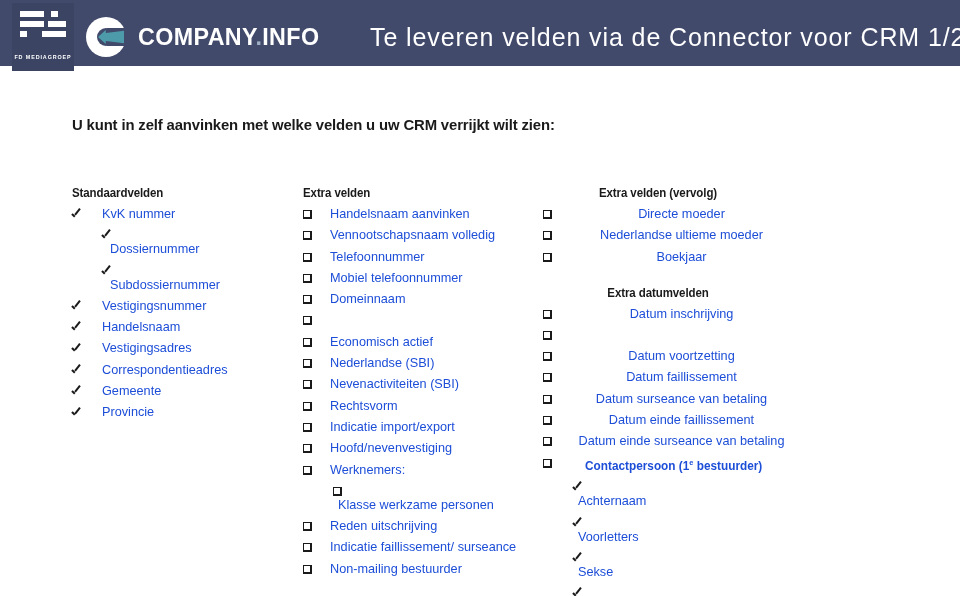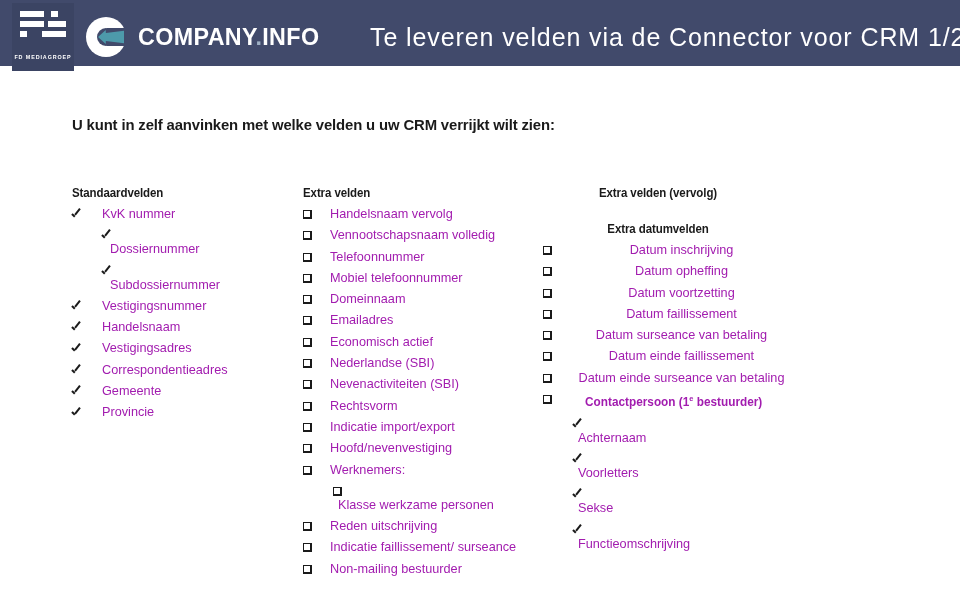--- a/index.html
+++ b/index.html
@@ -89,21 +89,21 @@
   .col-head{
     font-size:12.5px;font-weight:bold;color:#1a1a1a;
     margin-bottom:7px;white-space:nowrap;
     transform:scaleX(0.92);transform-origin:left center;
     letter-spacing:-0.1px;
   }
   .col-head.spaced{margin-top:22px;}
 
   .item{
     display:flex;align-items:flex-start;
-    font-size:12.7px;line-height:14px;color:#a21caf;
+    font-size:12.7px;line-height:14px;color:#1d4ed8;
     margin-bottom:7.3px;
   }
   .item .mark{
     flex:0 0 auto;display:inline-block;text-align:left;
     color:#1a1a1a;
   }
   .item .txt{flex:1 1 auto;}
 
   
   .mark-check{width:22px;font-size:12px;line-height:14px;}
@@ -218,41 +218,40 @@
           <span class="txt">Provincie</span>
         </div>
       </div>
   </div>
 
   <div class="col col-2">
     <div class="col-head">Extra velden</div>
     <div id="list-1">
         <div class="item lvl0">
           <span class="mark mark-box"><span class="chk-sq"></span></span>
-          <span class="txt">Handelsnaam vervolg</span>
+          <span class="txt">Handelsnaam aanvinken</span>
         </div>
         <div class="item lvl0">
           <span class="mark mark-box"><span class="chk-sq"></span></span>
           <span class="txt">Vennootschapsnaam volledig</span>
         </div>
         <div class="item lvl0">
           <span class="mark mark-box"><span class="chk-sq"></span></span>
           <span class="txt">Telefoonnummer</span>
         </div>
         <div class="item lvl0">
           <span class="mark mark-box"><span class="chk-sq"></span></span>
           <span class="txt">Mobiel telefoonnummer</span>
         </div>
         <div class="item lvl0">
           <span class="mark mark-box"><span class="chk-sq"></span></span>
           <span class="txt">Domeinnaam</span>
         </div>
         <div class="item lvl0">
           <span class="mark mark-box"><span class="chk-sq"></span></span>
-          <span class="txt">Emailadres</span>
         </div>
         <div class="item lvl0">
           <span class="mark mark-box"><span class="chk-sq"></span></span>
           <span class="txt">Economisch actief</span>
         </div>
         <div class="item lvl0">
           <span class="mark mark-box"><span class="chk-sq"></span></span>
           <span class="txt">Nederlandse (SBI)</span>
         </div>
         <div class="item lvl0">
@@ -289,29 +288,42 @@
         </div>
         <div class="item lvl0">
           <span class="mark mark-box"><span class="chk-sq"></span></span>
           <span class="txt">Non-mailing bestuurder</span>
         </div>
       </div>
   </div>
 
   <div class="col col-3">
     <div class="col-head">Extra velden (vervolg)</div>
+    <div id="list-2">
+        <div class="item lvl0">
+          <span class="mark mark-box"><span class="chk-sq"></span></span>
+          <span class="txt">Directe moeder</span>
+        </div>
+        <div class="item lvl0">
+          <span class="mark mark-box"><span class="chk-sq"></span></span>
+          <span class="txt">Nederlandse ultieme moeder</span>
+        </div>
+        <div class="item lvl0">
+          <span class="mark mark-box"><span class="chk-sq"></span></span>
+          <span class="txt">Boekjaar</span>
+        </div>
+      </div>
     <div class="col-head spaced">Extra datumvelden</div>
     <div id="list-2b">
         <div class="item lvl0">
           <span class="mark mark-box"><span class="chk-sq"></span></span>
           <span class="txt">Datum inschrijving</span>
         </div>
         <div class="item lvl0">
           <span class="mark mark-box"><span class="chk-sq"></span></span>
-          <span class="txt">Datum opheffing</span>
         </div>
         <div class="item lvl0">
           <span class="mark mark-box"><span class="chk-sq"></span></span>
           <span class="txt">Datum voortzetting</span>
         </div>
         <div class="item lvl0">
           <span class="mark mark-box"><span class="chk-sq"></span></span>
           <span class="txt">Datum faillissement</span>
         </div>
         <div class="item lvl0">

